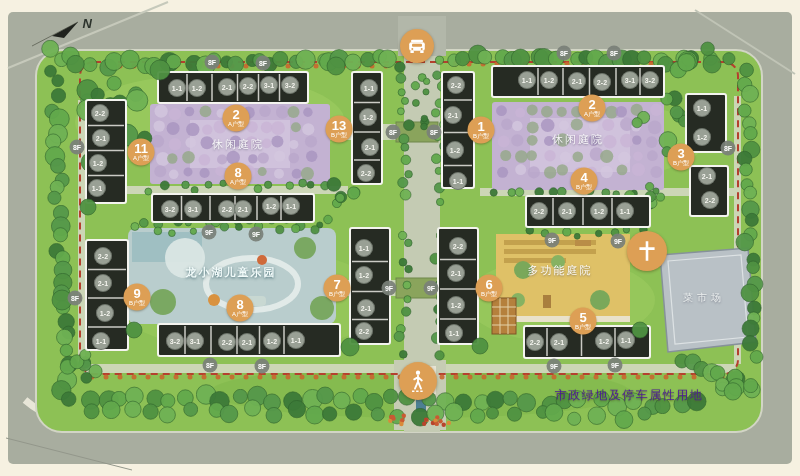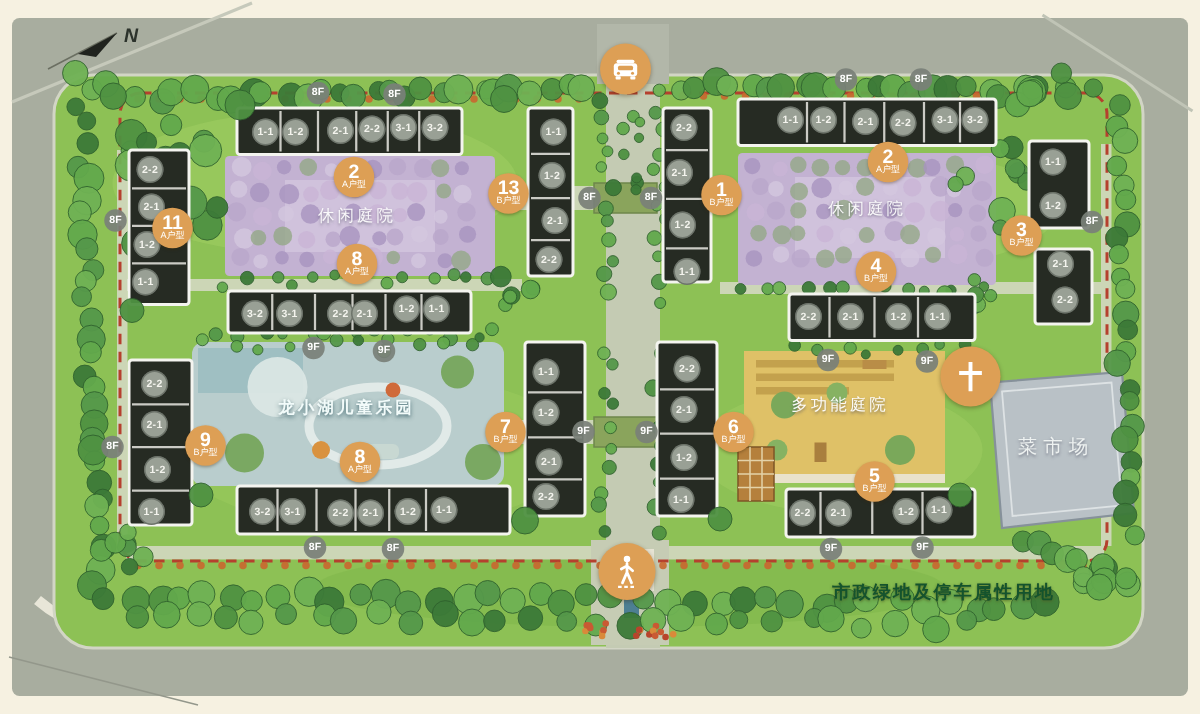--- a/index.html
+++ b/index.html
@@ -13,24 +13,24 @@
 .bnum{position:absolute;width:27px;height:27px;border-radius:50%;background:#dd9f55;color:#fff;
   display:flex;flex-direction:column;align-items:center;justify-content:center;
   transform:translate(-50%,-50%);box-shadow:0 1px 2px rgba(60,40,10,.35)}
 .bnum .bn{font-size:13px;font-weight:bold;line-height:12px}
 .bnum .bt{font-size:6px;line-height:7px}
 .fbadge{position:absolute;width:15px;height:15px;border-radius:50%;background:rgba(122,128,120,.93);
   color:#fff;font-size:7px;font-weight:bold;display:flex;align-items:center;justify-content:center;
   transform:translate(-50%,-50%)}
 .alabel{position:absolute;transform:translate(-50%,-50%);white-space:nowrap;color:rgba(255,255,255,.92);
   font-size:11px;letter-spacing:2px;text-shadow:0 1px 2px rgba(70,70,90,.55)}
-.al-market{font-size:13px;letter-spacing:4px;color:#edf1f0}
+.al-market{font-size:10px;letter-spacing:4px;color:#edf1f0}
 .al-children-park{color:#f2fbfa;font-weight:bold;text-shadow:0 1px 3px rgba(50,90,100,.85)}
 .al-multifunction-courtyard{color:rgba(255,255,255,.95)}
-.al-municipal-land{color:#14532d;font-size:12px;font-weight:bold;letter-spacing:1.5px;
+.al-municipal-land{color:#4c1d95;font-size:12px;font-weight:normal;letter-spacing:1.5px;
   text-shadow:0 1px 2px rgba(80,95,35,.9)}
 .poi{position:absolute;transform:translate(-50%,-50%);background:#dd9f55;border-radius:50%;
   display:flex;align-items:center;justify-content:center;box-shadow:0 1px 3px rgba(60,40,10,.4)}
 .north{position:absolute;left:30px;top:14px;width:64px;height:36px}
 .north span{position:absolute;right:2px;top:2px;font-size:13px;font-weight:bold;color:#2c332c;font-style:italic}
 </style>
 </head>
 <body>
 
 <div class="stage">
@@ -891,21 +891,21 @@
         <div class="bt">A户型</div>
       </div>
       <div class="bnum" style="left: 137px; top: 297px;">
         <div class="bn">9</div>
         <div class="bt">B户型</div>
       </div>
       <div class="bnum" style="left: 238px; top: 176px;">
         <div class="bn">8</div>
         <div class="bt">A户型</div>
       </div>
-      <div class="bnum" style="left: 115px; top: 152px;">
+      <div class="bnum" style="left: 141px; top: 152px;">
         <div class="bn">11</div>
         <div class="bt">A户型</div>
       </div>
       <div class="bnum" style="left: 236px; top: 118px;">
         <div class="bn">2</div>
         <div class="bt">A户型</div>
       </div>
       <div class="bnum" style="left: 339px; top: 129px; text-align: right;">
         <div class="bn">13</div>
         <div class="bt">B户型</div>

